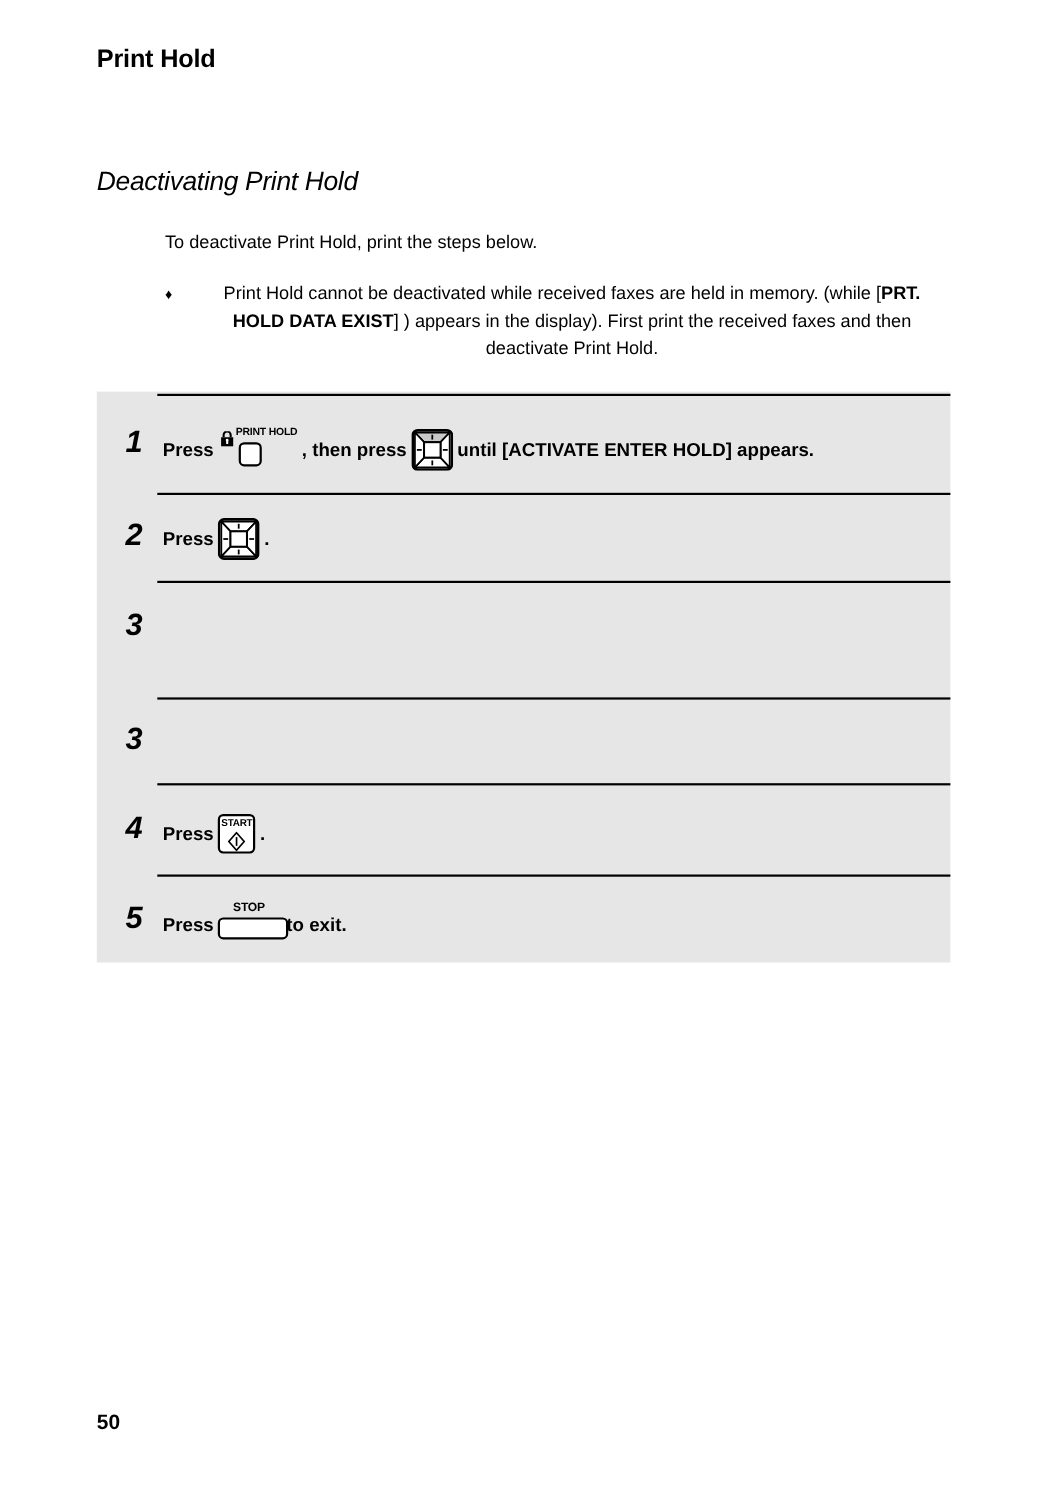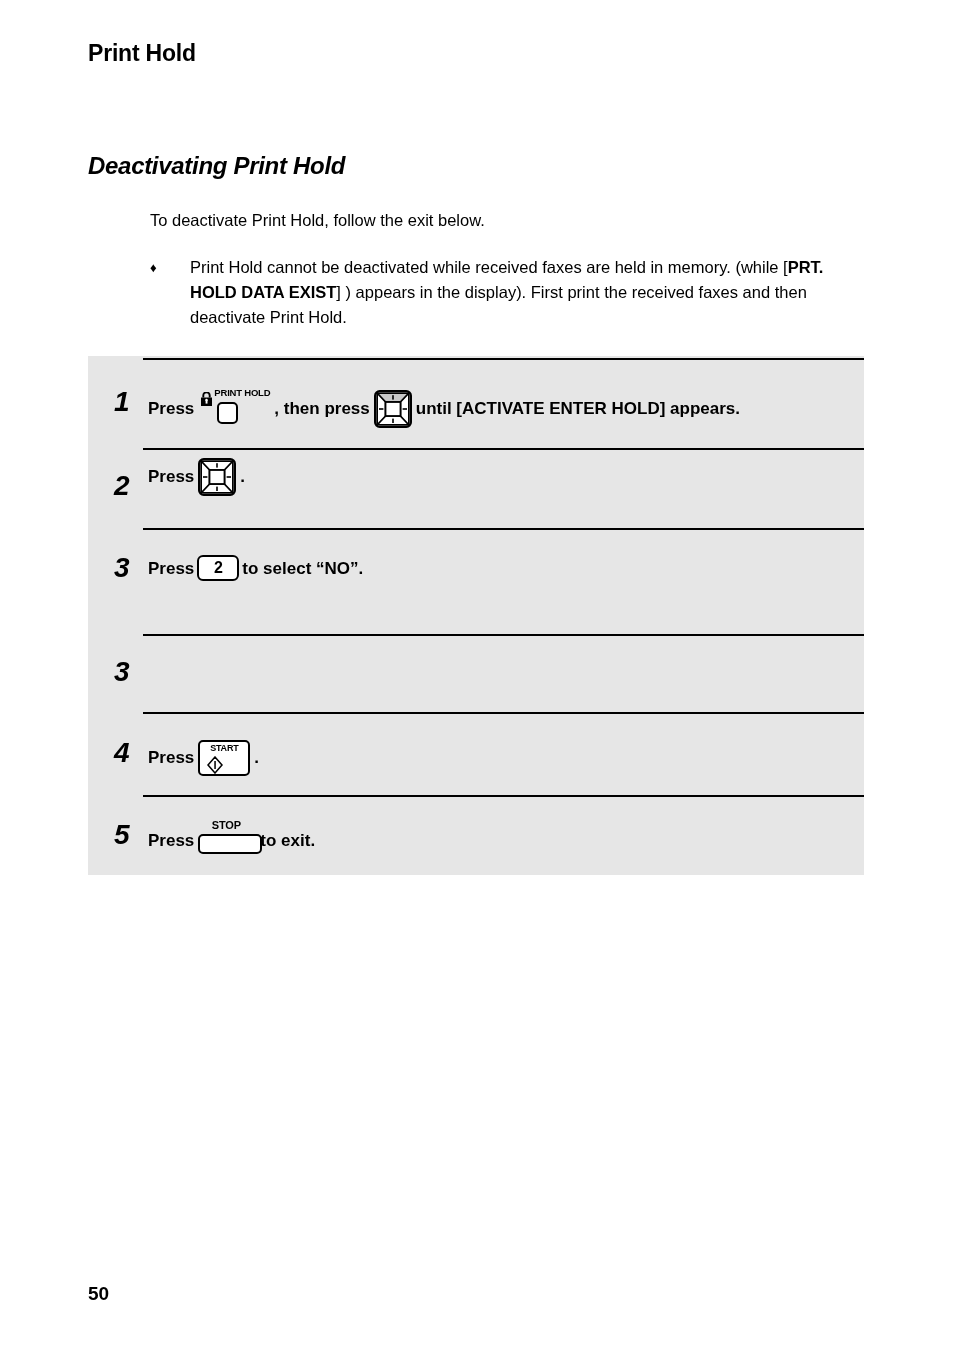--- a/index.html
+++ b/index.html
@@ -30,21 +30,21 @@
     font-weight: bold;
     letter-spacing: -0.2px;
   }
 
   
   .section-heading {
     position: absolute;
     left: 88px;
     top: 152px;
     font-size: 24px;
-    font-weight: bold;
+    font-weight: normal;
     font-style: italic;
     letter-spacing: -0.3px;
   }
 
   
   .intro {
     position: absolute;
     left: 150px;
     top: 208px;
     font-size: 16.5px;
@@ -62,20 +62,21 @@
   }
   .note-bullet {
     position: absolute;
     left: 0;
     top: 0;
     font-size: 13px;
     line-height: 25px;
   }
   .note-body {
     margin-left: 40px;
+    text-align: center;
   }
   .note-body b { font-weight: bold; }
 
   
   .steps-panel {
     position: absolute;
     left: 88px;
     top: 356px;
     width: 776px;
     height: 519px;
@@ -173,21 +174,21 @@
     border-radius: 6px;
     box-sizing: border-box;
     text-align: center;
     font-size: 16px;
     font-weight: bold;
     line-height: 22px;
   }
 
   
   .key-start {
-    width: 52px;
+    width: 34px;
     height: 36px;
     margin: 0 4px;
     top: -1px;
     background: #ffffff;
     border: 2px solid #000000;
     border-radius: 5px;
     box-sizing: border-box;
   }
   .key-start .st-label {
     position: absolute;
@@ -249,21 +250,21 @@
 </style>
 </head>
 <body>
 
 <div class="page">
 
   <div class="running-head">Print Hold</div>
 
   <div class="section-heading">Deactivating Print Hold</div>
 
-  <div class="intro">To deactivate Print Hold, follow the exit below.</div>
+  <div class="intro">To deactivate Print Hold, print the steps below.</div>
 
   <div class="note">
     <span class="note-bullet">♦</span>
     <div class="note-body"><span>Print Hold cannot be deactivated while received faxes are held in memory. (while [</span><b>PRT. HOLD DATA EXIST</b><span>] ) appears in the display). First print the received faxes and then deactivate Print Hold.</span></div>
   </div>
 
   <div class="steps-panel">
 
     <div class="step" style="position:absolute; left:0; top:2px; width:776px; height:90px;">
       <div class="step-rule"></div>
@@ -285,41 +286,40 @@
               <rect x="18.2" y="28.6" width="1.6" height="4.4" fill="#000000"></rect>
               <rect x="5" y="18.2" width="4.4" height="1.6" fill="#000000"></rect>
               <rect x="28.6" y="18.2" width="4.4" height="1.6" fill="#000000"></rect>
             </svg></span><span>until [ACTIVATE ENTER HOLD] appears.</span>
       </div>
     </div>
 
     <div class="step" style="position:absolute; left:0; top:92px; width:776px; height:80px;">
       <div class="step-rule"></div>
       <div class="step-num" style="top:24px;">2</div>
-      <div class="step-body" style="top:11px;text-align:center;">
+      <div class="step-body" style="top:24px;text-align:center;">
         <span>Press</span><span class="key key-nav"><svg width="38" height="38" viewBox="0 0 38 38">
               <rect x="1.2" y="1.2" width="35.6" height="35.6" rx="4.5" fill="#ffffff" stroke="#000000" stroke-width="2.4"></rect>
               <path d="M3.2 3.2 L34.8 3.2 L26.5 12 L11.5 12 Z" fill="#ffffff" stroke="#000000" stroke-width="1.6" stroke-linejoin="round"></path>
               <path d="M3.2 34.8 L34.8 34.8 L26.5 26 L11.5 26 Z" fill="#ffffff" stroke="#000000" stroke-width="1.6" stroke-linejoin="round"></path>
               <path d="M3.2 3.2 L3.2 34.8 L11.5 26 L11.5 12 Z" fill="#ffffff" stroke="#000000" stroke-width="1.6" stroke-linejoin="round"></path>
               <path d="M34.8 3.2 L34.8 34.8 L26.5 26 L26.5 12 Z" fill="#ffffff" stroke="#000000" stroke-width="1.6" stroke-linejoin="round"></path>
               <rect x="11.5" y="12" width="15" height="14" fill="#ffffff" stroke="#000000" stroke-width="1.8"></rect>
               <rect x="18.2" y="5.2" width="1.6" height="4.4" fill="#000000"></rect>
               <rect x="18.2" y="28.6" width="1.6" height="4.4" fill="#000000"></rect>
               <rect x="5" y="18.2" width="4.4" height="1.6" fill="#000000"></rect>
               <rect x="28.6" y="18.2" width="4.4" height="1.6" fill="#000000"></rect>
             </svg></span><span>.</span>
       </div>
     </div>
 
     <div class="step" style="position:absolute; left:0; top:172px; width:776px; height:106px;">
       <div class="step-rule"></div>
       <div class="step-num" style="top:26px;">3</div>
       <div class="step-body" style="top:26px;">
-        <div><span>Press</span><span class="key key-num">2</span><span>to select “NO”.</span></div>
       </div>
     </div>
 
     <div class="step" style="position:absolute; left:0; top:278px; width:776px; height:78px;">
       <div class="step-rule"></div>
       <div class="step-num" style="top:24px;">3</div>
     </div>
 
     <div class="step" style="position:absolute; left:0; top:356px; width:776px; height:83px;">
       <div class="step-rule"></div>

